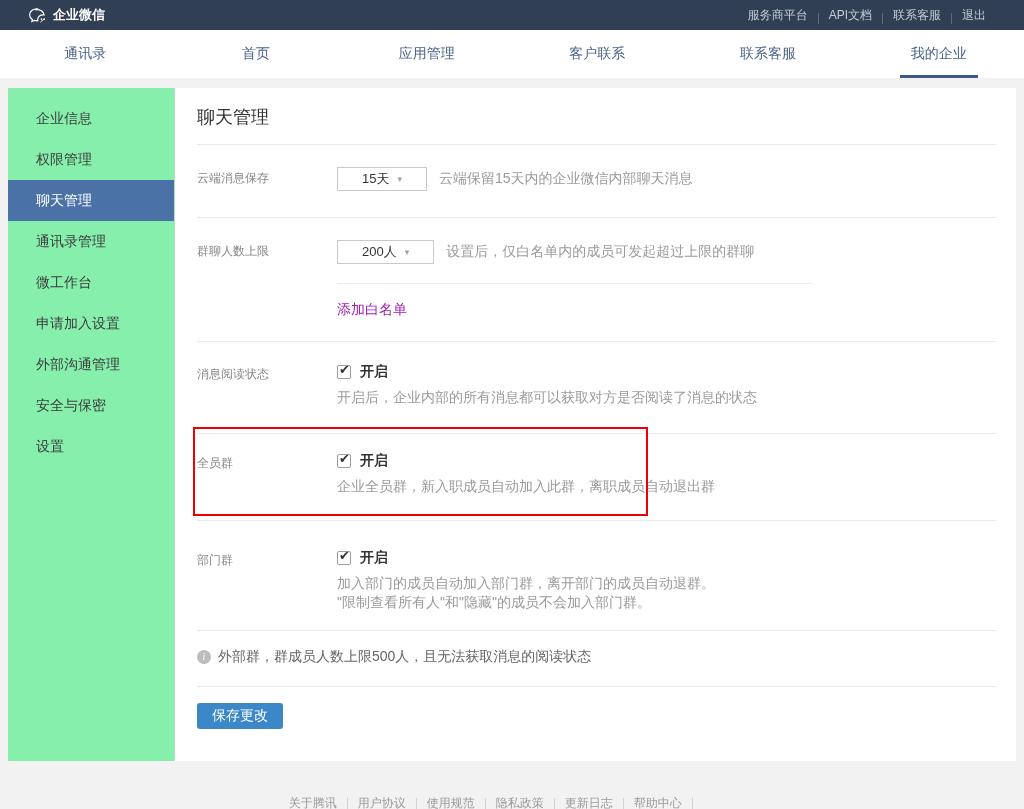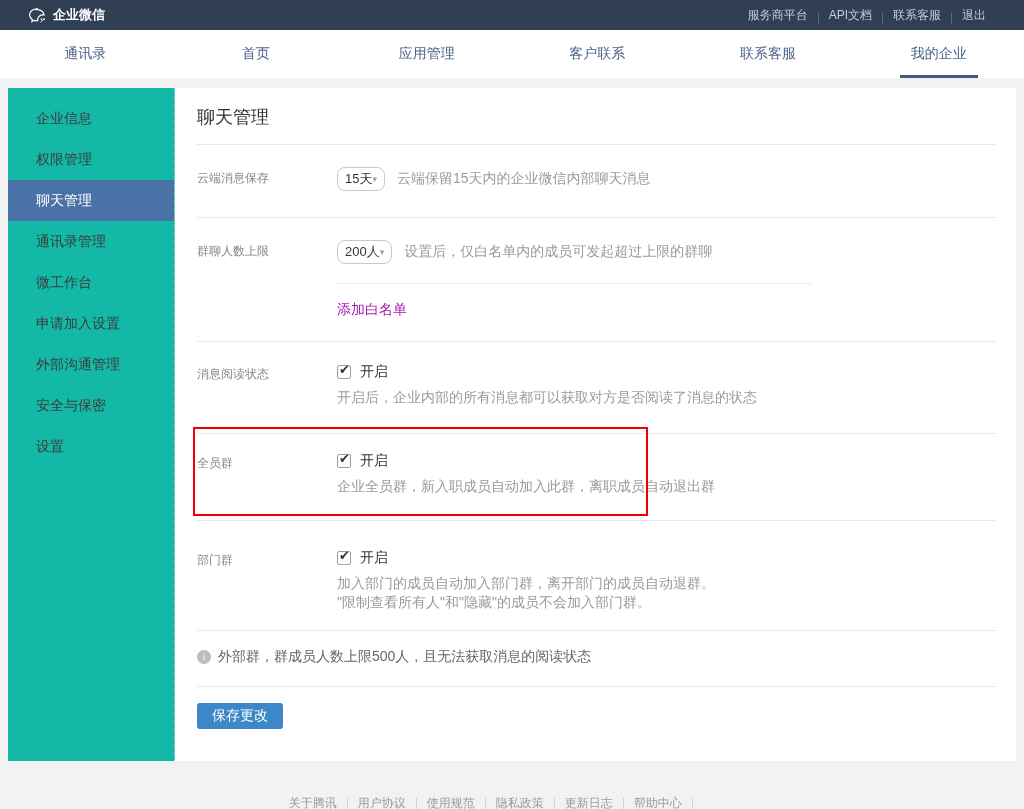--- a/index.html
+++ b/index.html
@@ -15,45 +15,45 @@
   .toplinks { display:flex; align-items:flex-end; font-size:12px; }
   .toplinks a { color:#c6cdd8; text-decoration:none; padding:0 10px; cursor:pointer; }
   .toplinks .sep { width:1px; height:11px; background:#5a6b82; }
   
   .navbar { height:48px; background:#ffffff; display:flex; }
   .nav-tab { flex:1; display:flex; align-items:center; justify-content:center; font-size:14px; color:#4a6388; position:relative; cursor:pointer; }
   .nav-tab .underline { position:absolute; bottom:0; left:50%; transform:translateX(-50%); width:78px; height:3px; background:#3d5a85; }
   
   .page { padding:10px 8px 0; height:731px; }
   .panel { display:flex; background:#ffffff; min-height:667px; }
-  .sidebar { width:167px; background:#14b8a6; border-right:1px dotted #d8d8d8; padding-top:10px; flex-shrink:0; }
+  .sidebar { width:167px; background:#86efac; border-right:1px dotted #d8d8d8; padding-top:10px; flex-shrink:0; }
   .side-item { height:41px; line-height:41px; padding-left:28px; font-size:14px; color:#3c3c3c; cursor:pointer; }
   .side-item.active { background:#4a72a6; color:#ffffff; }
   .content { flex:1; padding:0 20px 0 22px; position:relative; }
   .page-title { padding:17px 0 15px; font-size:18px; color:#333333; }
   .divider { height:1px; background:#e9e9e9; }
   .row { display:flex; }
   .row-label { width:140px; flex-shrink:0; font-size:12px; color:#878787; padding-top:3px; }
   .row-body { flex:1; }
   .row-cloud { padding:22px 0 26px; }
   .row-group { padding:22px 0 22px; }
   .row-read  { padding:21px 0 26px; }
   .row-all   { padding:18px 0 24px; }
   .row-dept  { padding:28px 0 18px; }
   .control-line { display:flex; align-items:center; gap:12px; }
-  .select-box { display:inline-flex; align-items:center; height:24px; border:1px solid #c9c9c9; border-radius:8px; padding:0 7px; font-size:13px; color:#333333; background:#ffffff; cursor:pointer; gap:0; }
+  .select-box { display:inline-flex; align-items:center; height:24px; border:1px solid #c9c9c9; border-radius:0; padding:0 24px; font-size:13px; color:#333333; background:#ffffff; cursor:pointer; gap:8px; }
   .select-box .chev { font-size:9px; color:#a0a0a0; }
   .inline-desc, .row-desc { font-size:14px; color:#9a9a9a; }
   .row-desc { margin-top:7px; line-height:19px; }
   .mini-divider { height:1px; background:#ececec; margin-top:19px; width:475px; }
   .link { display:inline-block; margin-top:17px; font-size:14px; color:#a21caf; text-decoration:none; cursor:pointer; }
   .toggle-line { display:flex; align-items:center; gap:9px; }
   .checkbox { width:14px; height:14px; border:1px solid #9e9e9e; border-radius:2px; background:#ffffff; position:relative; cursor:pointer; flex-shrink:0; }
   .checkbox .check { position:absolute; top:-4px; left:1px; font-size:13px; color:#333333; }
-  .toggle-label { font-size:14px; color:#333333; font-weight:normal; }
+  .toggle-label { font-size:14px; color:#333333; font-weight:bold; }
   .note-row { padding:17px 0 20px; display:flex; align-items:flex-start; gap:7px; font-size:14px; color:#666666; }
   .info-icon { width:14px; height:14px; border-radius:50%; background:#bdbdbd; color:#ffffff; font-size:10px; line-height:14px; text-align:center; font-style:italic; font-family:"Liberation Serif",serif; flex-shrink:0; margin-top:2px; }
   .btn-row { padding:16px 0 32px; }
   .save-btn { display:inline-block; background:#3b87c8; color:#ffffff; font-size:14px; padding:4px 15px; border-radius:3px; border:none; cursor:pointer; }
   .highlight-box { position:absolute; left:18px; top:339px; width:455px; height:89px; border:2px solid #ef0000; pointer-events:none; }
   
   .footer { padding-top:20px; }
   .footer-links { display:flex; justify-content:center; align-items:center; font-size:12px; }
   .footer-links a { color:#9a9a9a; text-decoration:none; padding:0 10px; cursor:pointer; }
   .footer-links .sep { width:1px; height:11px; background:#d2d2d2; }

